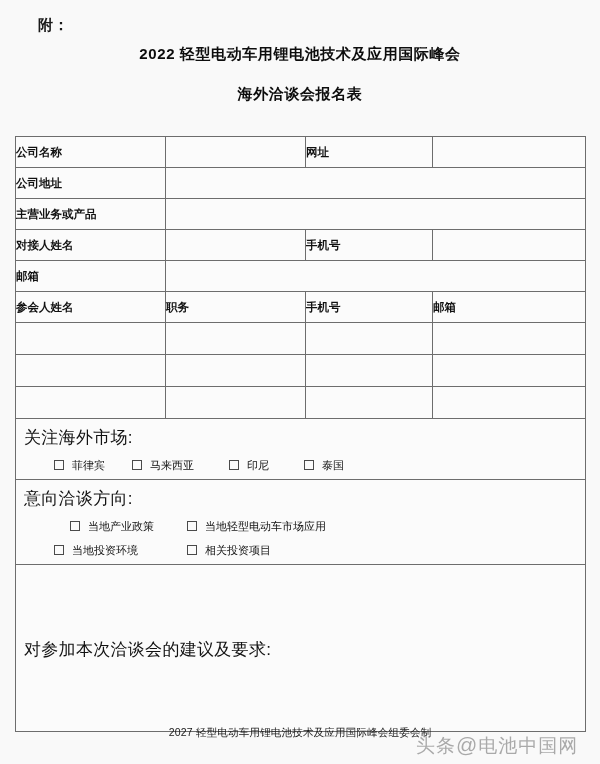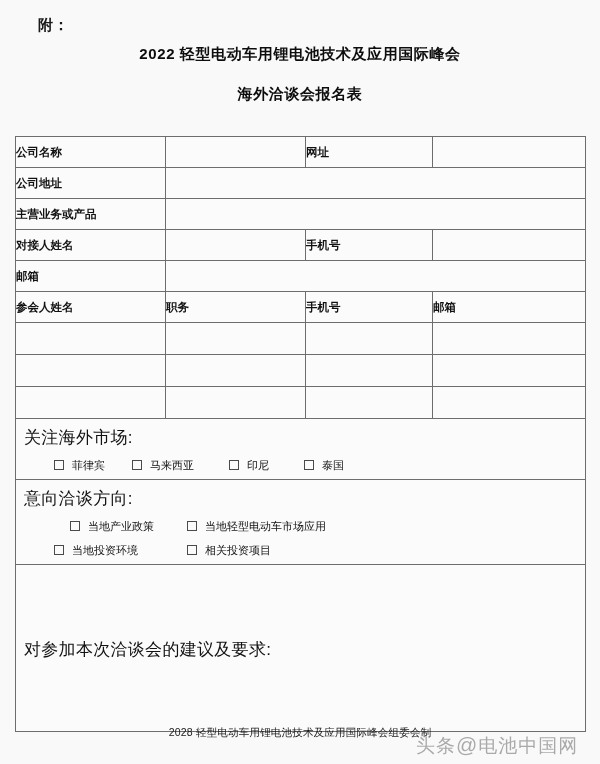--- a/index.html
+++ b/index.html
@@ -260,18 +260,18 @@
           <div class="sec-inner">
             <div class="sec-title">对参加本次洽谈会的建议及要求:</div>
             <div></div>
           </div>
         </td>
       </tr>
     </tbody>
   </table>
 
   <div class="footer">
-    <span class="footer-text">2028 轻型电动车用锂电池技术及应用国际峰会组委会制</span>
+    <span class="footer-text">2027 轻型电动车用锂电池技术及应用国际峰会组委会制</span>
   </div>
 
   <div class="watermark"><span>头条</span><span class="wm-at">@</span><span>电池中国网</span></div>
 
 </div>
 
 </body></html>

